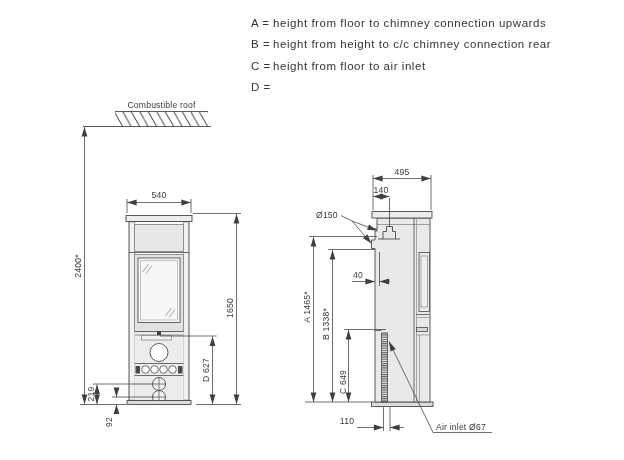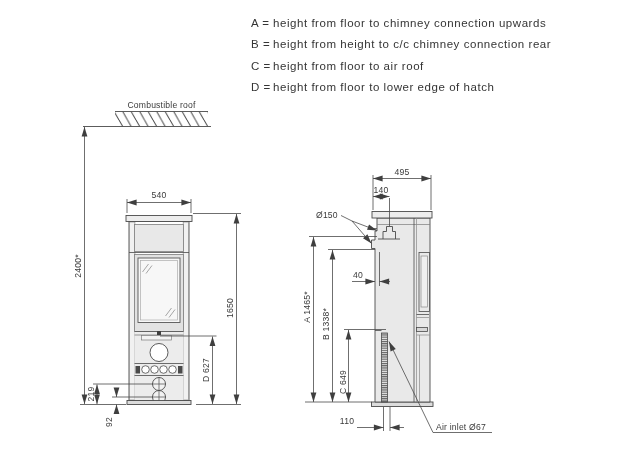--- a/index.html
+++ b/index.html
@@ -21,25 +21,24 @@
     <div class="legend-row">
       <span class="legend-key">A =</span>
       <span class="legend-text">height from floor to chimney connection upwards</span>
     </div>
     <div class="legend-row">
       <span class="legend-key">B =</span>
       <span class="legend-text">height from height to c/c chimney connection rear</span>
     </div>
     <div class="legend-row">
       <span class="legend-key">C =</span>
-      <span class="legend-text">height from floor to air roof</span>
+      <span class="legend-text">height from floor to air inlet</span>
     </div>
     <div class="legend-row">
       <span class="legend-key">D =</span>
-      <span class="legend-text">height from floor to lower edge of hatch</span>
     </div>
   </div>
 
   <svg width="624" height="460" viewBox="0 0 624 460">
     <defs>
       <marker id="arr" markerUnits="userSpaceOnUse" markerWidth="12" markerHeight="8" refX="10.4" refY="4" orient="auto-start-reverse">
         <path d="M0.8,1.1 L10.4,4 L0.8,6.9 Z" fill="#3f3f3f"></path>
       </marker>
       <pattern id="roofhatch" patternUnits="userSpaceOnUse" width="8.5" height="15">
         <path d="M0,0 L8.5,15 M-8.5,0 L0,15 M8.5,0 L17,15" stroke="#4a4a4a" stroke-width="1" fill="none"></path>

